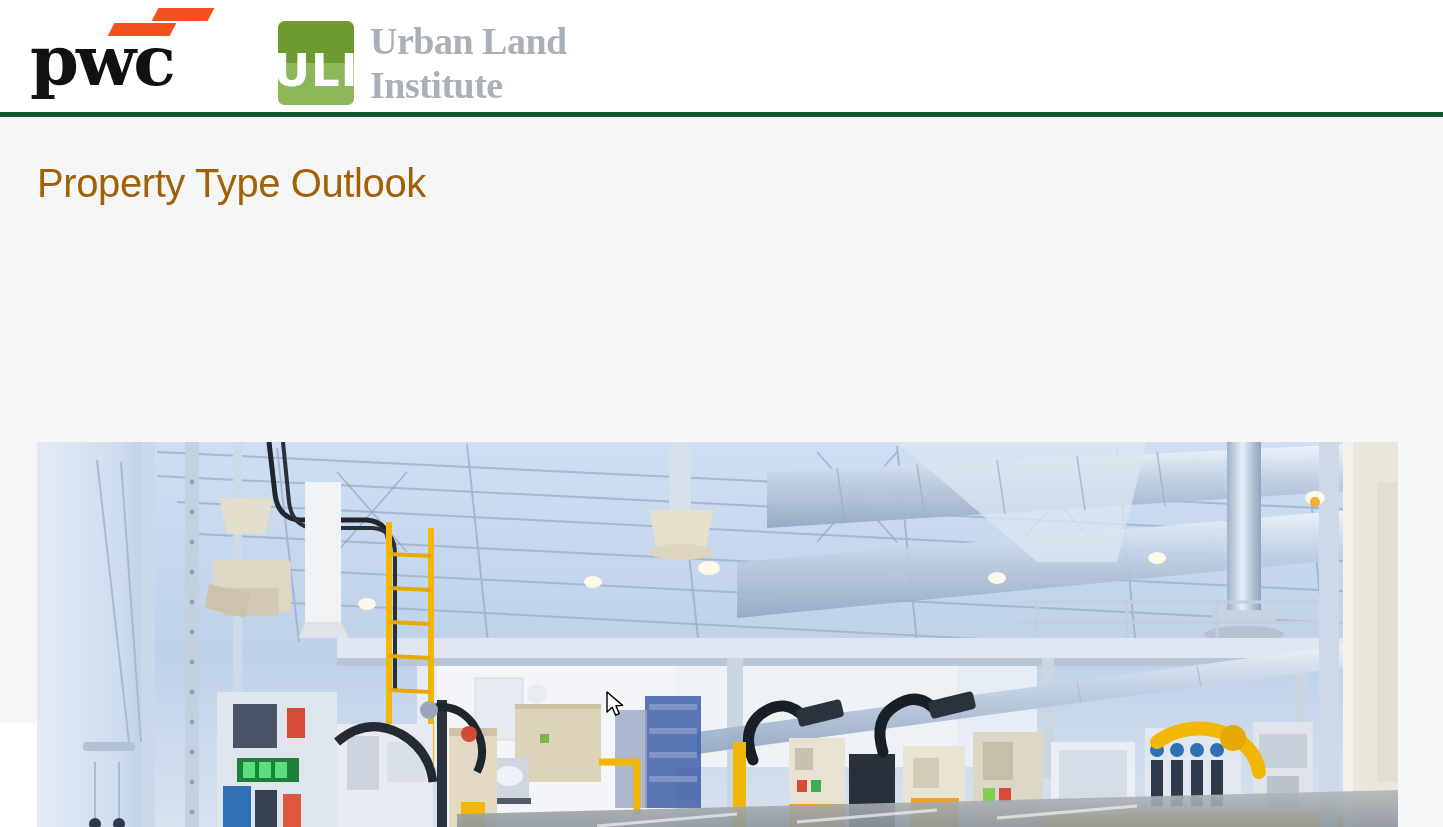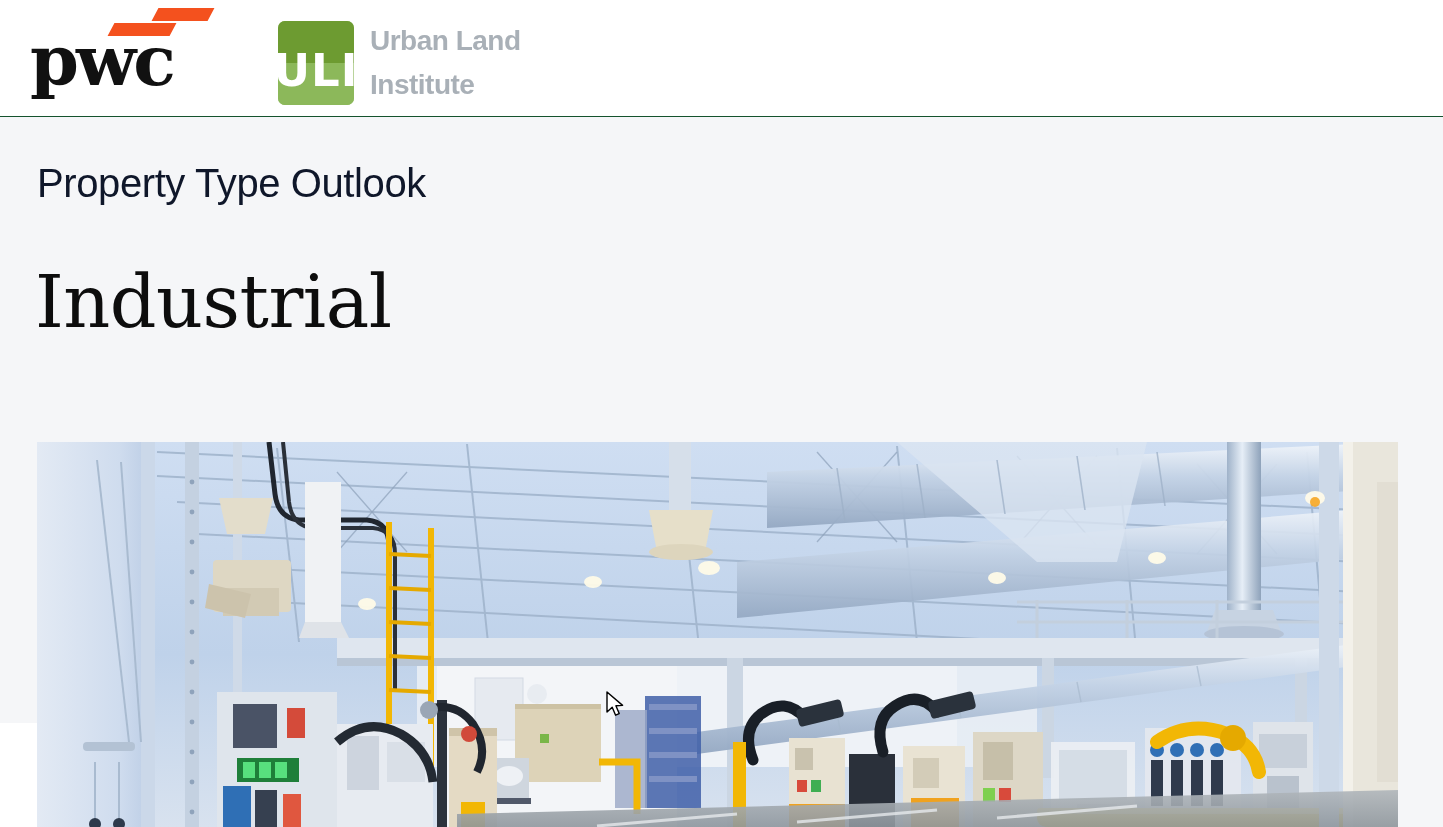--- a/index.html
+++ b/index.html
@@ -23,21 +23,21 @@
     background: #ffffff;
   }
 
   
   #logo-bar {
     position: absolute;
     left: 0; top: 0;
     width: 1443px;
     height: 117px;
     background: #ffffff;
-    border-bottom: 1px solid #14532d;
+    border-bottom: 5px solid #14532d;
     box-sizing: border-box;
   }
 
   
   .pwc-logo {
     position: absolute;
     left: 30px;
     top: 16px;
     width: 200px;
     height: 85px;
@@ -110,23 +110,23 @@
     letter-spacing: 1px;
     color: #ffffff;
     line-height: 1;
     padding-top: 14px;
     box-sizing: border-box;
   }
   .uli-text {
     position: absolute;
     left: 92px;
     top: -2px;
-    font-family: Liberation Sans, sans-serif;
+    font-family: Liberation Serif, serif;
     font-weight: bold;
-    font-size: 28px;
+    font-size: 38px;
     line-height: 44px;
     letter-spacing: -0.5px;
     color: #a9b0b7;
     white-space: pre-line;
   }
 
   
   #content {
     position: absolute;
     left: 0; top: 117px;
@@ -145,21 +145,21 @@
   }
 
   .eyebrow {
     position: absolute;
     left: 37px;
     top: 43px;
     font-family: "Liberation Sans", sans-serif;
     font-size: 40px;
     font-weight: 400;
     line-height: 1.15;
-    color: #0f172a;
+    color: #a16207;
     letter-spacing: -0.4px;
     white-space: nowrap;
   }
   .page-title {
     position: absolute;
     left: 35px;
     top: 148px;
     font-family: "DejaVu Serif", "Liberation Serif", serif;
     font-size: 73px;
     font-weight: 400;
@@ -214,21 +214,20 @@
 Institute</div>
     </div>
 
   </div>
 
   <div id="content">
 
     <div id="left-gutter-white"></div>
 
     <div class="eyebrow">Property Type Outlook</div>
-    <div class="page-title">Industrial</div>
 
     <div id="hero">
       <svg viewBox="0 0 1361 385" preserveAspectRatio="none" aria-hidden="true">
         <defs>
           <linearGradient id="skyg" x1="0" y1="0" x2="0" y2="1">
             <stop offset="0%" stop-color="#cfdef2"></stop>
             <stop offset="55%" stop-color="#bfd2ea"></stop>
             <stop offset="100%" stop-color="#d8e2ef"></stop>
           </linearGradient>
           <linearGradient id="wallg" x1="0" y1="0" x2="1" y2="0">

